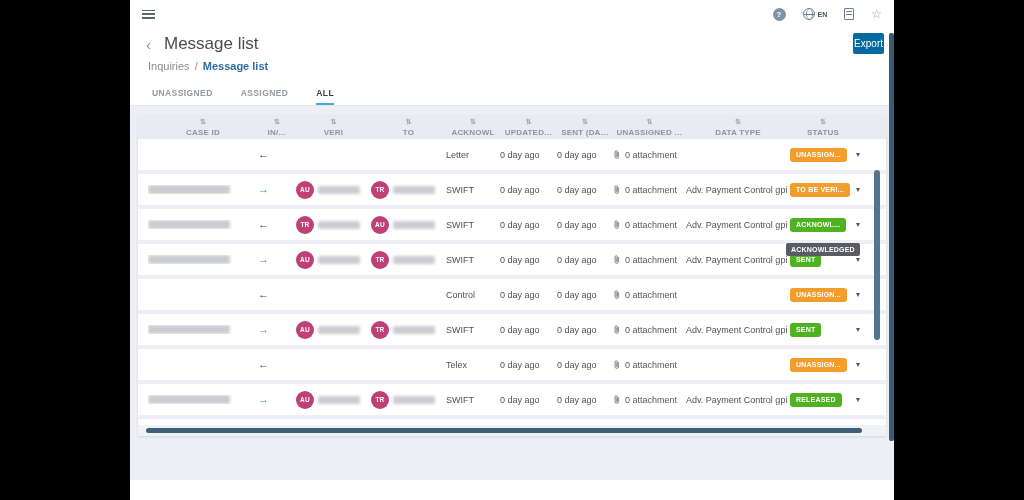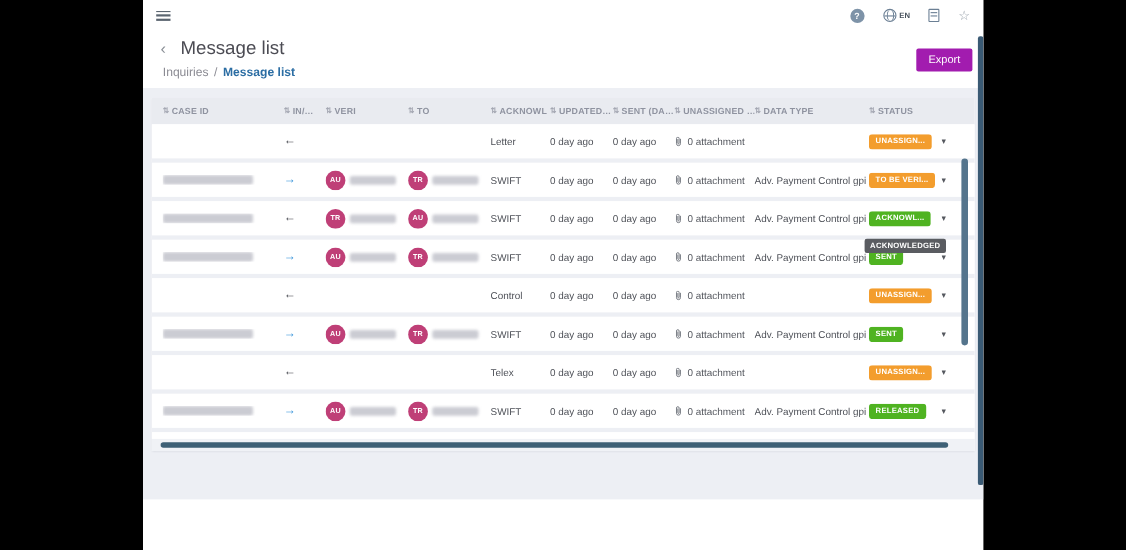--- a/index.html
+++ b/index.html
@@ -34,22 +34,22 @@
   .star { font-size:12px; color:#9aa3ad; line-height:1; }
 
   
   .pagehead { position:relative; height:52px; background:#fff; padding:6px 12px 0 16px; }
   .title-row { display:flex; align-items:center; gap:13px; }
   .back { color:#8a8f96; font-size:15px; cursor:pointer; line-height:1; }
   .pagehead h1 { font-size:17px; font-weight:400; color:#4b4b53; }
   .breadcrumb { margin:6px 0 0 2px; font-size:11px; color:#8b8b93; }
   .breadcrumb .sep { margin:0 2px; }
   .crumb-current { color:#2b6da3; font-weight:bold; }
-  .export { position:absolute; right:10px; top:16px; background:#a21caf; border:none;
-    color:#fff; font-size:10px; padding:5px 11px; border-radius:2px; cursor:pointer;
+  .export { position:absolute; right:10px; top:5px; background:#0369a1; border:none;
+    color:#fff; font-size:10px; padding:5px 1px; border-radius:2px; cursor:pointer;
     font-family:"Liberation Sans", sans-serif; }
 
   
   .tabs { height:26px; display:flex; gap:28px; padding:0 22px;
     border-bottom:1px solid #e4e6ec; background:#fff; }
   .tab { font-size:8.5px; font-weight:bold; letter-spacing:.4px; color:#9597a1;
     padding-top:8px; cursor:pointer; border-bottom:2px solid transparent; }
   .tab.active { color:#3c3e45; border-bottom-color:#4aa3dc; }
 
   
@@ -62,21 +62,21 @@
   .card-tools { display:flex; align-items:center; gap:13px; color:#8a8f99; }
   .tool { font-size:11px; line-height:1; cursor:pointer; }
   .tool svg { display:block; }
 
   
   .grid { display:grid;
     grid-template-columns:110px 38px 75px 75px 54px 57px 56px 73px 104px 66px 1fr;
     align-items:center; padding-left:10px; }
   .thead { height:24px; background:#e9ebf0; }
   .th { font-size:8px; font-weight:bold; color:#8f93a0; letter-spacing:.2px;
-    white-space:nowrap; overflow:hidden; display:flex; align-items:center; gap:2px; }
+    white-space:nowrap; overflow:hidden; display:flex; align-items:center; gap:2px;flex-direction:column; }
   .sortglyph { font-size:7px; color:#a4a7b2; }
   .row { height:35px; background:#fff; border-bottom:4px solid #edeff4; }
   .cell { font-size:9px; color:#4e5158; white-space:nowrap; overflow:hidden;
     display:flex; align-items:center; gap:4px; }
   .arrow { font-size:11px; line-height:1; }
   .arrow.in { color:#40434a; }
   .arrow.out { color:#2e8fd8; }
   .avatar { width:18px; height:18px; border-radius:50%; background:#bf3f77; color:#fff;
     font-size:6.5px; font-weight:bold; display:flex; align-items:center;
     justify-content:center; flex:0 0 18px; letter-spacing:.2px; }
@@ -134,20 +134,25 @@
         <h1>Message list</h1>
       </div>
       <div class="breadcrumb">
         <span>Inquiries</span>
         <span class="sep">/</span>
         <span class="crumb-current">Message list</span>
       </div>
       <button class="export">Export</button>
     </div>
 
+    <div class="tabs">
+      <div class="tab">UNASSIGNED</div>
+      <div class="tab">ASSIGNED</div>
+      <div class="tab active">ALL</div>
+    </div>
 
     <div class="content">
       <div class="card">
 
         <div class="grid thead" id="thead">
             <div class="th">
               <span class="sortglyph">⇅</span>
               <span>CASE ID</span>
             </div>
             <div class="th">

